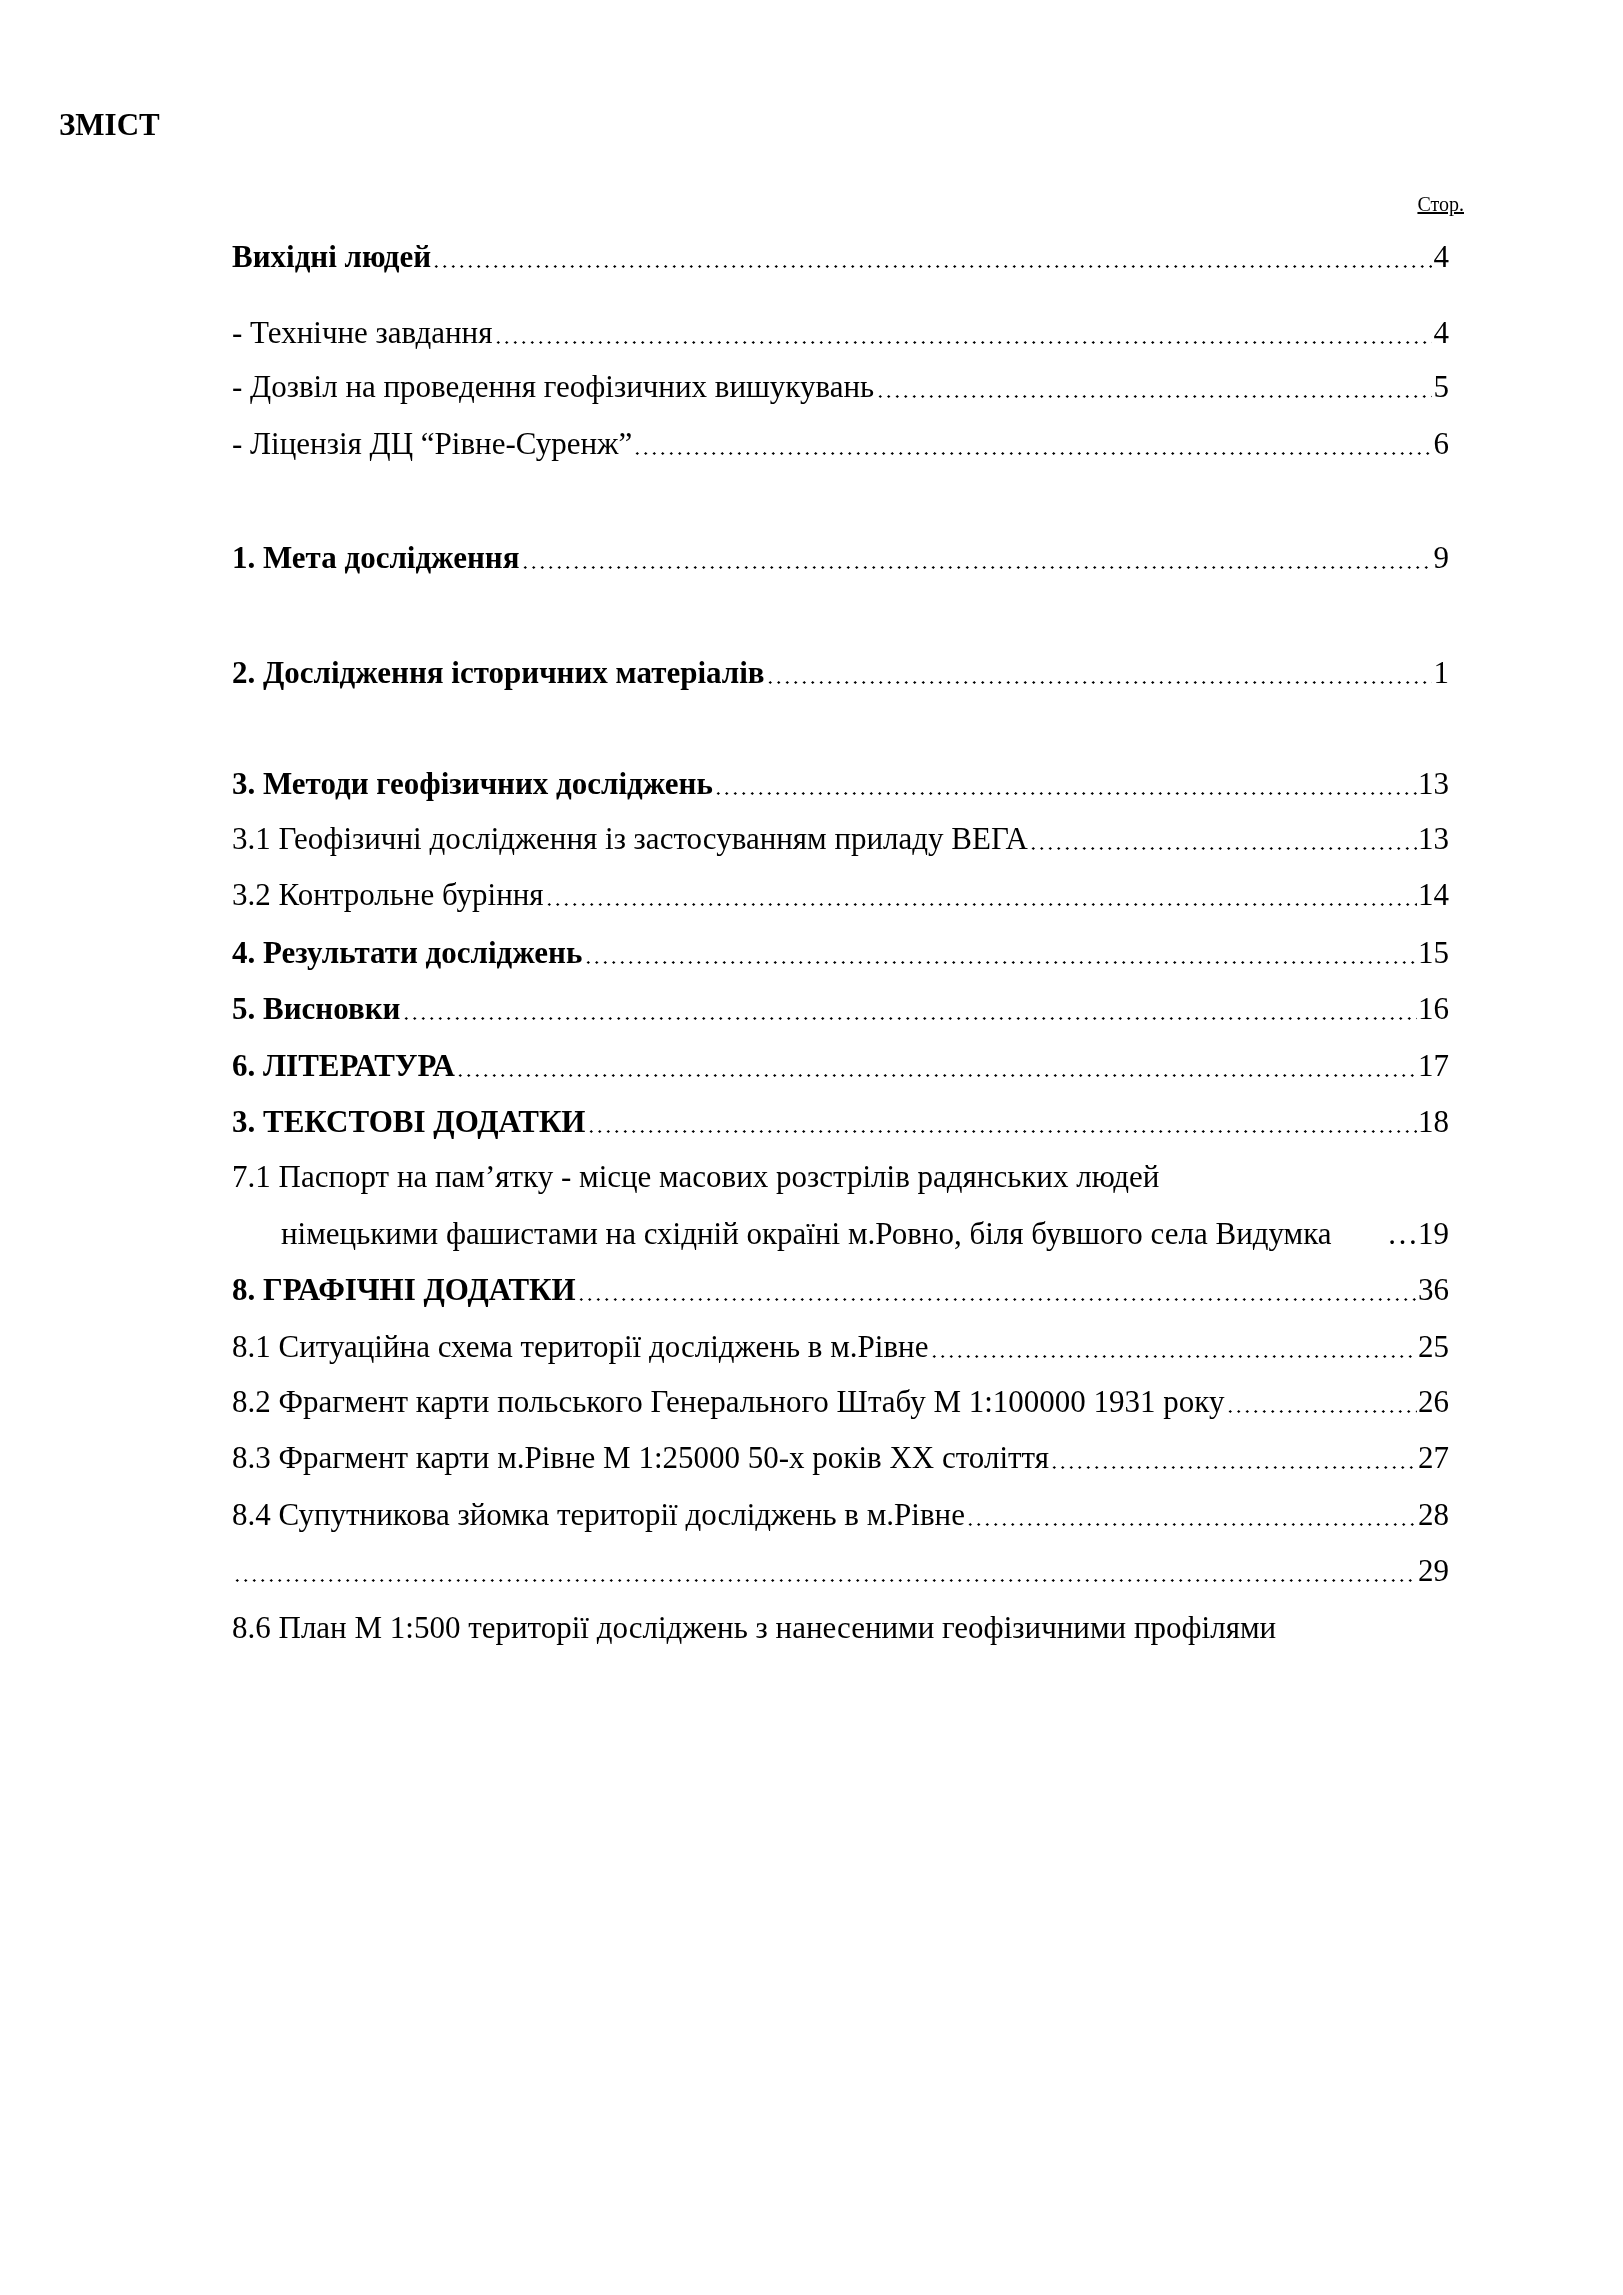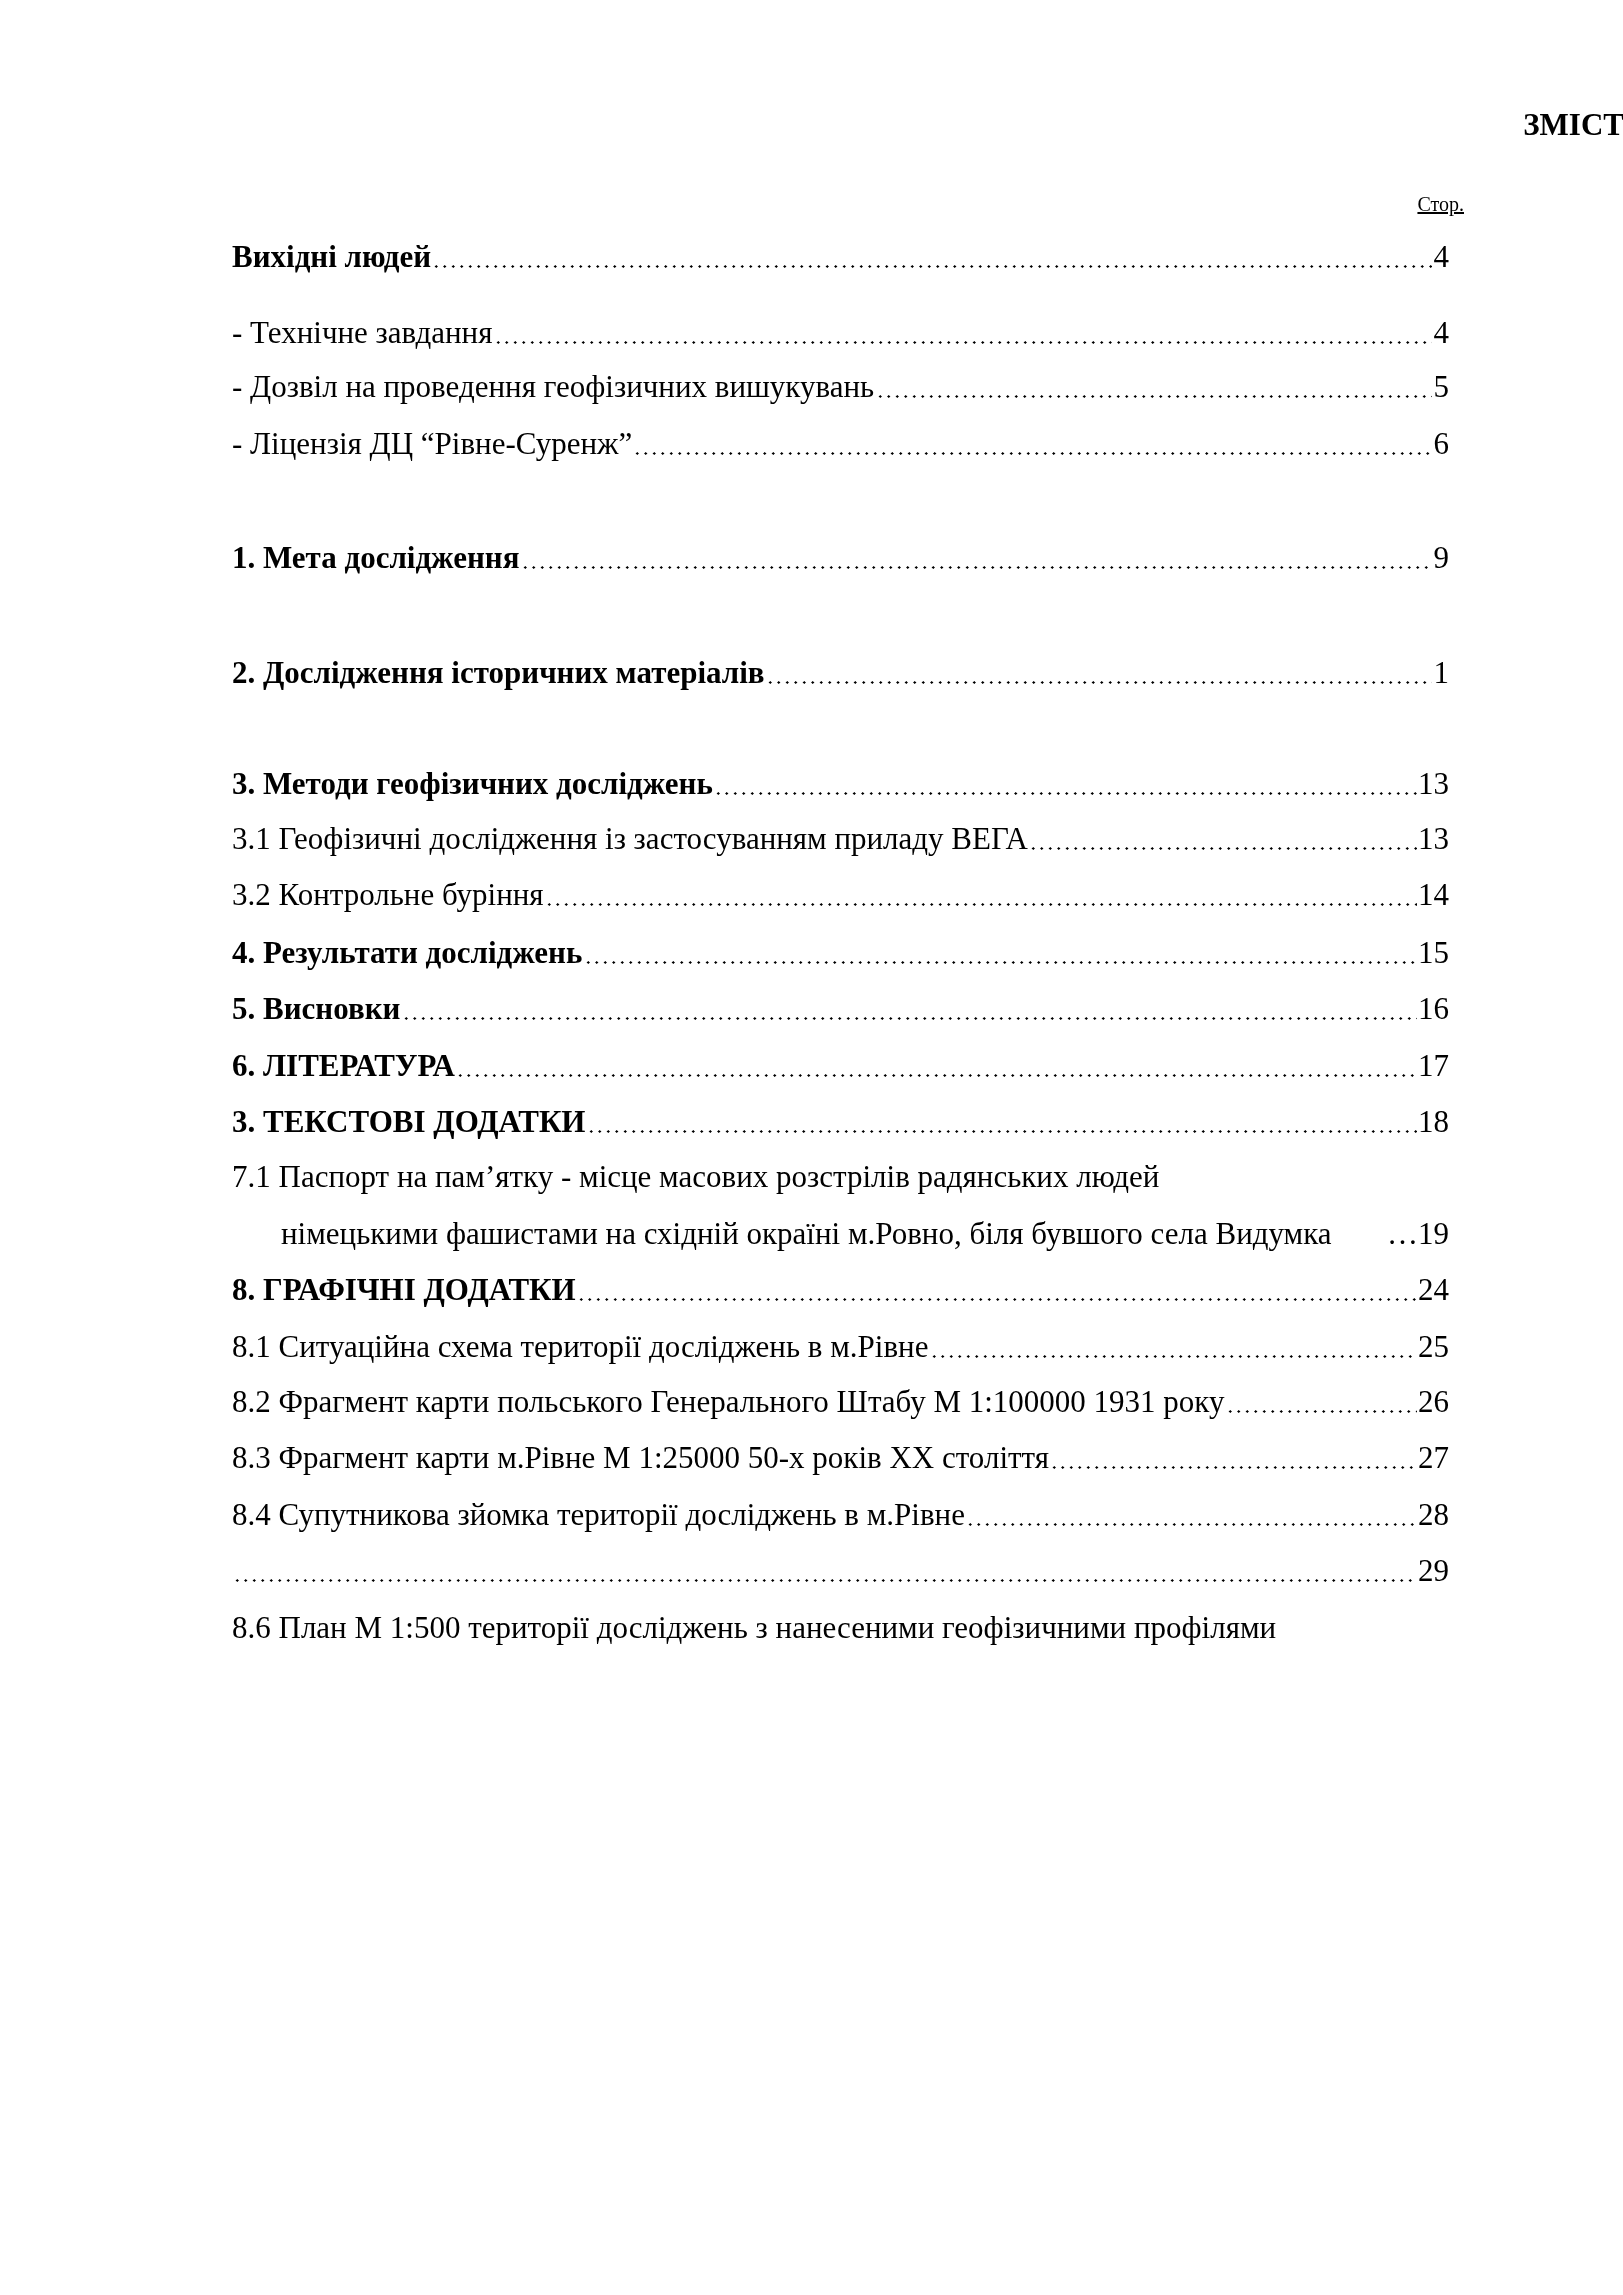--- a/index.html
+++ b/index.html
@@ -20,21 +20,21 @@
       left: 0; top: 0;
       width: 1624px;
       height: 2295px;
       background: #ffffff;
     }
     .title {
       position: absolute;
       left: 0;
       width: 1624px;
       top: 105px;
-      text-align: right;
+      text-align: left;
       font-size: 31px;
       font-weight: bold;
       line-height: 39px;
       padding-left: 59px;
       box-sizing: border-box;
     }
     .page-col-label {
       position: absolute;
       right: 160px;
       top: 185px;
@@ -162,21 +162,21 @@
     <span class="toc-page"></span>
   </div>
   <div class="toc-row indent-cont noleader" style="top:1214px">
     <span class="toc-label">німецькими фашистами на східній окраїні м.Ровно, біля бувшого села Видумка</span>
     <span class="toc-leader"></span>
     <span class="toc-page"><span>…</span><span>19</span></span>
   </div>
   <div class="toc-row bold" style="top:1270px">
     <span class="toc-label">8. ГРАФІЧНІ ДОДАТКИ</span>
     <span class="toc-leader"></span>
-    <span class="toc-page">24</span>
+    <span class="toc-page">36</span>
   </div>
   <div class="toc-row" style="top:1327px">
     <span class="toc-label">8.1 Ситуаційна схема території досліджень в м.Рівне</span>
     <span class="toc-leader"></span>
     <span class="toc-page">25</span>
   </div>
   <div class="toc-row" style="top:1382px">
     <span class="toc-label">8.2 Фрагмент карти польського Генерального Штабу М 1:100000 1931 року</span>
     <span class="toc-leader"></span>
     <span class="toc-page">26</span>

